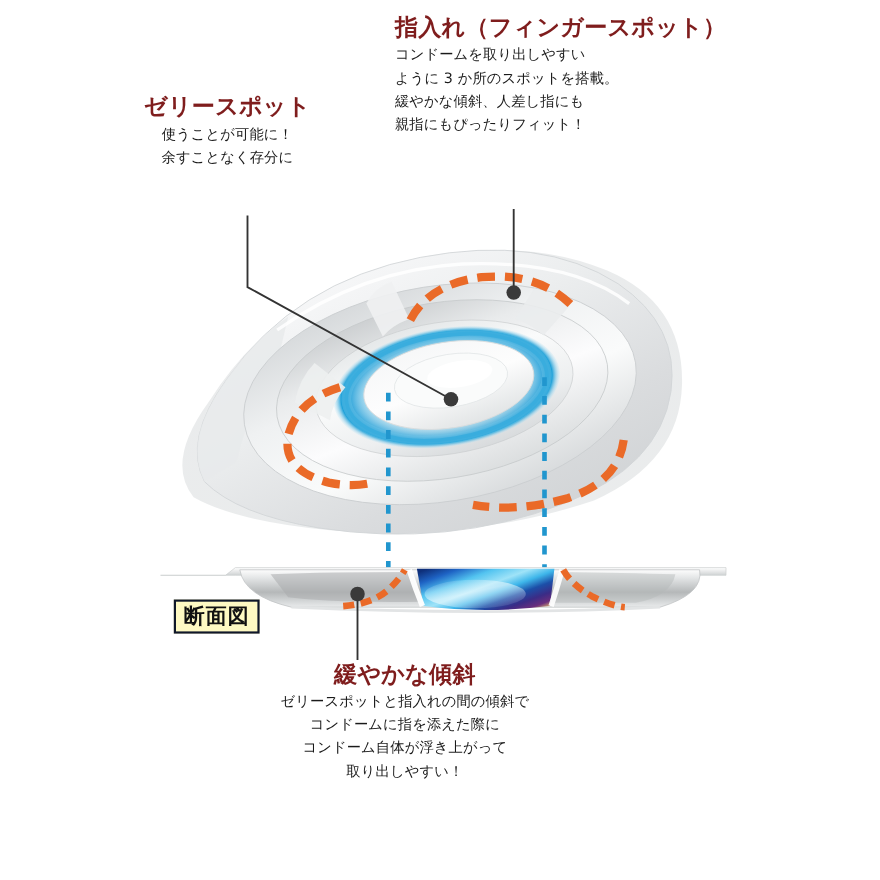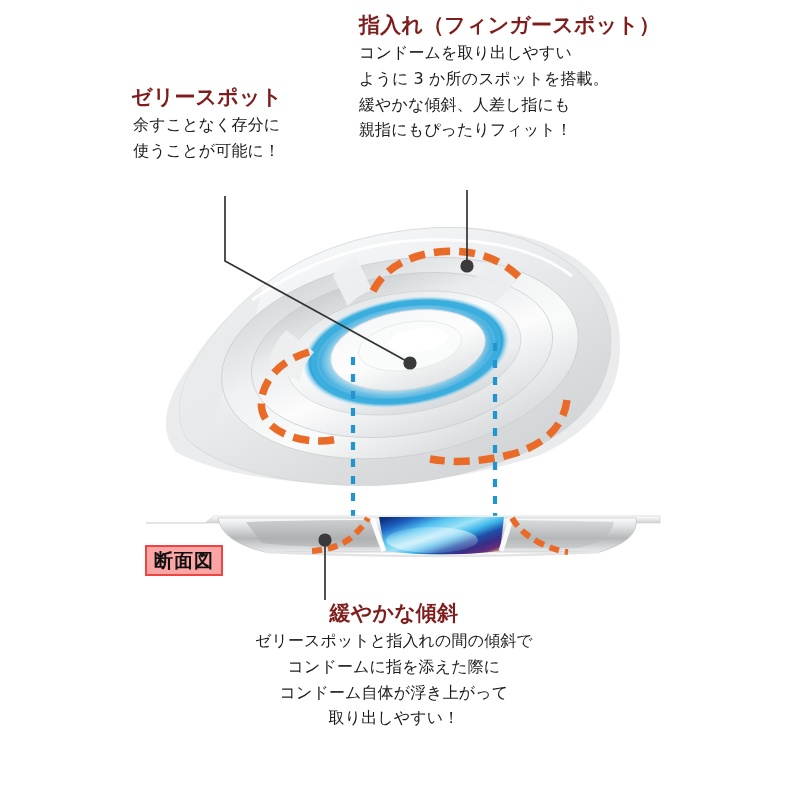--- a/index.html
+++ b/index.html
@@ -29,43 +29,43 @@
   .callout .c-head {
     font-weight: 700;
     font-size: 21px;
     line-height: 1.32;
     letter-spacing: 0.2px;
     white-space: nowrap;
     color: #7f1d1d;
   }
   .callout .c-body {
     font-weight: 400;
-    font-size: 16px;
+    font-size: 13px;
     line-height: 1.62;
     letter-spacing: 0.1px;
     color: #1a1a1a;
   }
   .callout .c-body div { white-space: nowrap; }
 
   #callout-jelly   { left: 131px; top: 84px; text-align: center;  }
   #callout-finger  { left: 359px; top: 12px;  }
   #callout-slope   { left: 255px; top: 600px; text-align: center; }
 
   
   #section-label {
     position: absolute;
-    left: 145px;
+    left: 158px;
     top: 545px;
-    border: 2px solid #ef4444;
+    border: 2px solid #0f172a;
     padding: 2px 7px 3px 7px;
     font-size: 19px;
     font-weight: 700;
     line-height: 1.18;
     letter-spacing: 1px;
-    background: #fca5a5;
+    background: #fef9c3;
     color: #111111;
   }
 
   
   svg.art { position: absolute; left: 0; top: 0; }
 </style>
 </head>
 <body>
 
 <div class="stage">
@@ -240,22 +240,22 @@
     <g fill="#3A3A3A">
       <circle cx="410" cy="363" r="6.6"></circle>
       <circle cx="467" cy="266" r="6.6"></circle>
       <circle cx="325" cy="540" r="6.6"></circle>
     </g>
   </svg>
 
   <div class="callout" id="callout-jelly">
     <div class="c-head">ゼリースポット</div>
     <div class="c-body">
+      <div>使うことが可能に！</div>
       <div>余すことなく存分に</div>
-      <div>使うことが可能に！</div>
     </div>
   </div>
 
   <div class="callout" id="callout-finger">
     <div class="c-head">指入れ（フィンガースポット）</div>
     <div class="c-body">
       <div>コンドームを取り出しやすい</div>
       <div>ように 3 か所のスポットを搭載。</div>
       <div>緩やかな傾斜、人差し指にも</div>
       <div>親指にもぴったりフィット！</div>

